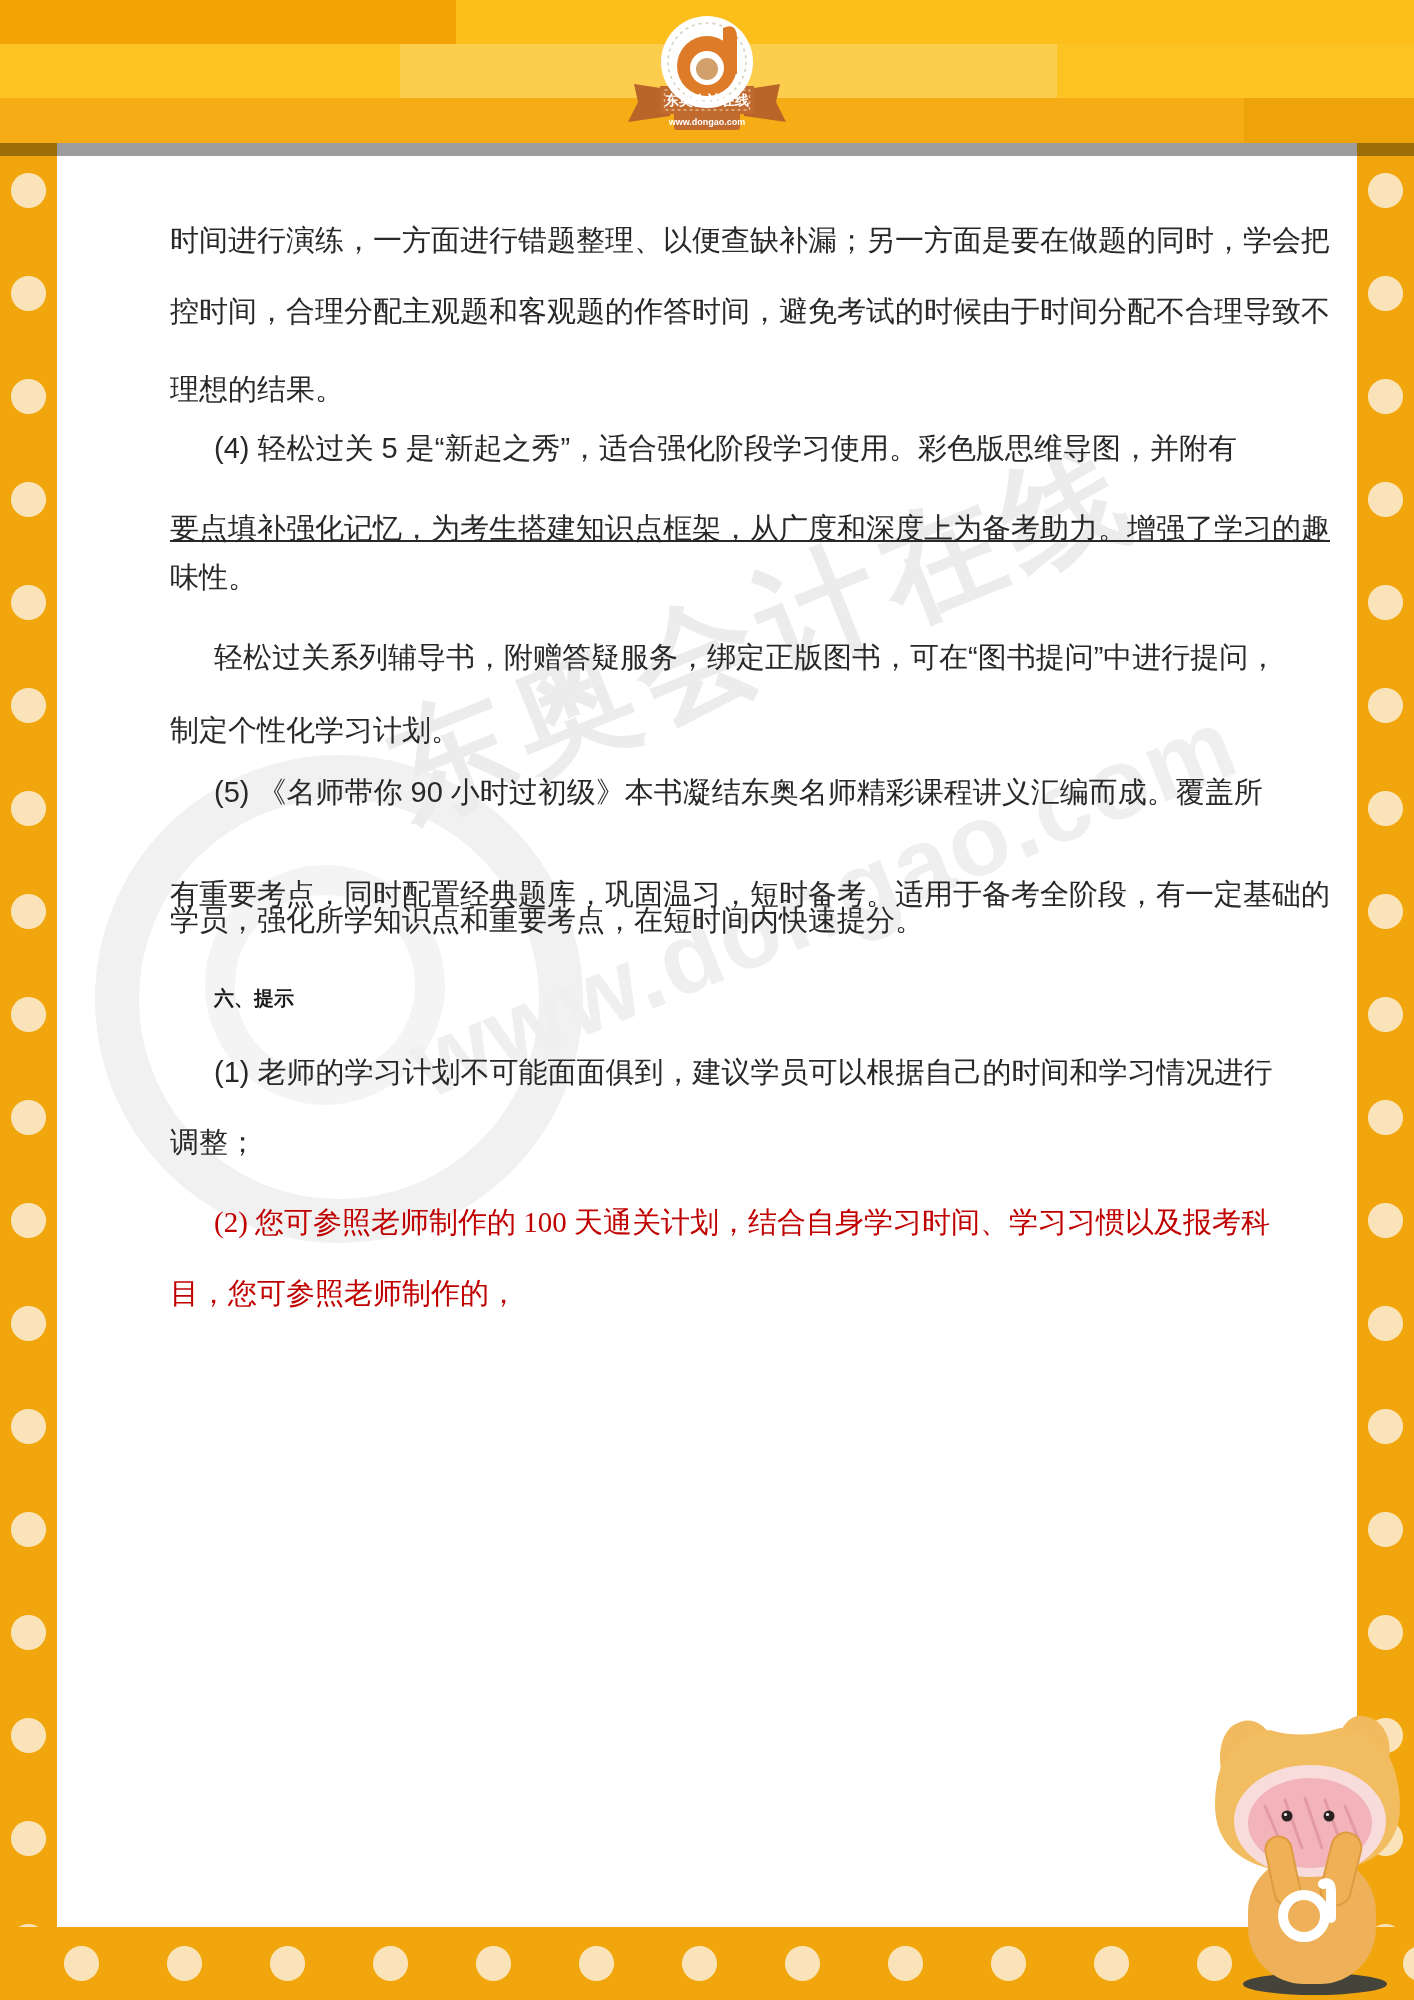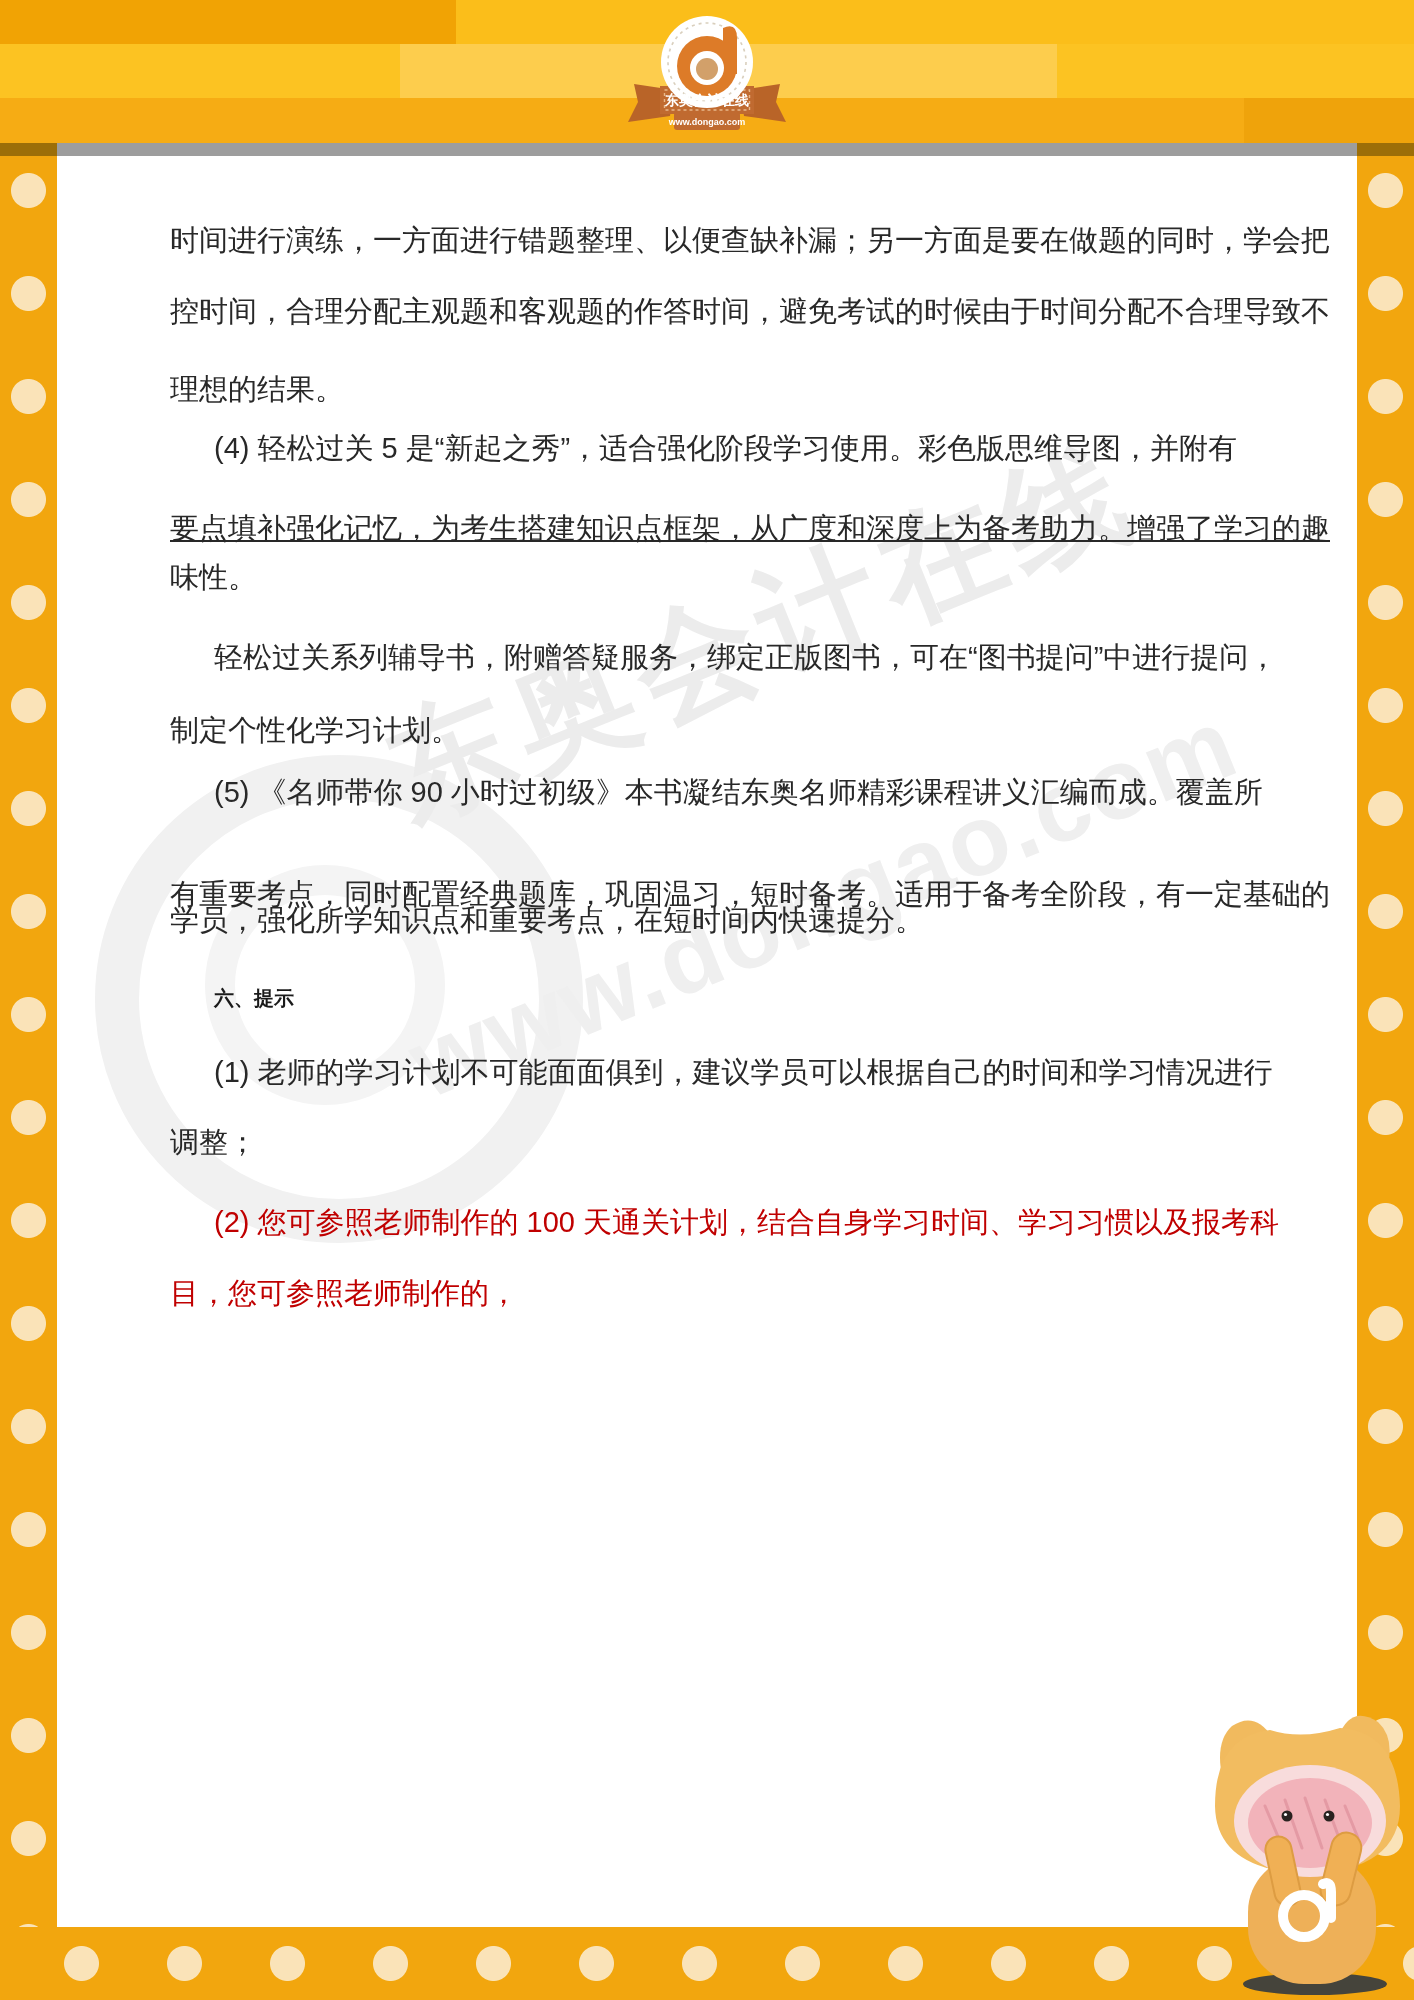--- a/index.html
+++ b/index.html
@@ -57,21 +57,21 @@
     color:#efefef; letter-spacing:2px; white-space:nowrap;
     transform:rotate(-22deg); transform-origin:left center;
   }
 
   
   .doc-line {
     position:absolute; left:170px; width:1090px; z-index:2;
     font-size:29px; line-height:40px; color:#282828; white-space:nowrap;
   }
   .indent { text-indent:44px; }
-  .red    { color:#c00000; }
+  .red    { color:#c00000;font-family:Liberation Serif, serif; }
   .l1  { top:220px; }  .l2  { top:294px;font-family:Liberation Mono, monospace; }  .l3  { top:369px; }
   .l4  { top:428px; }  .l5  { top:508px;text-decoration:underline; }  .l6  { top:557px; }
   .l7  { top:637px; }  .l8  { top:710px; }  .l9  { top:772px; }
   .l10 { top:874px; }  .l11 { top:900px; }
   .heading { top:978px; font-size:20px; font-weight:700; color:#1a1a1a; }
   .l12 { top:1052px; } .l13 { top:1122px; }
   .l14 { top:1202px; } .l15 { top:1273px; }
 
   
   .badge { position:absolute; left:622px; top:6px; width:170px; height:132px; z-index:4; }

